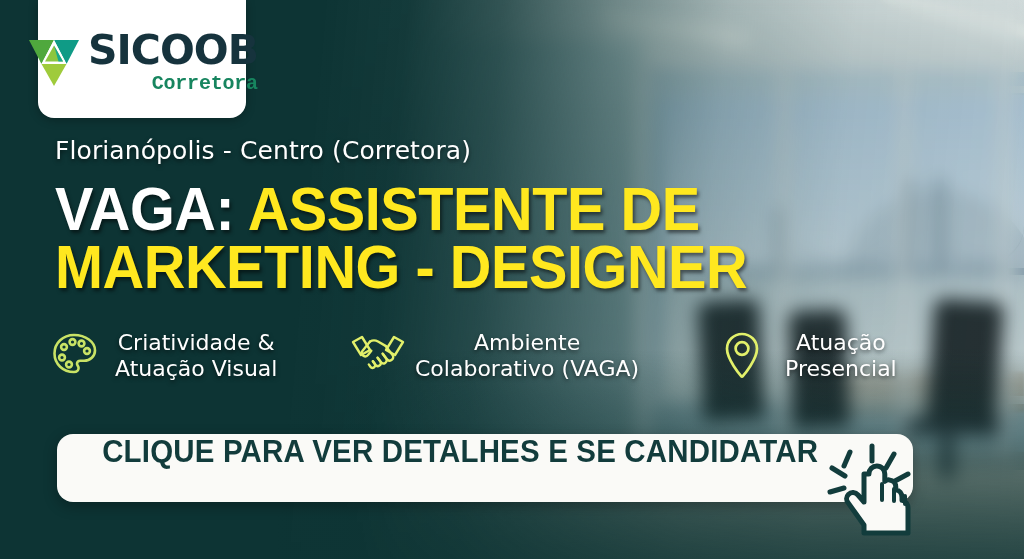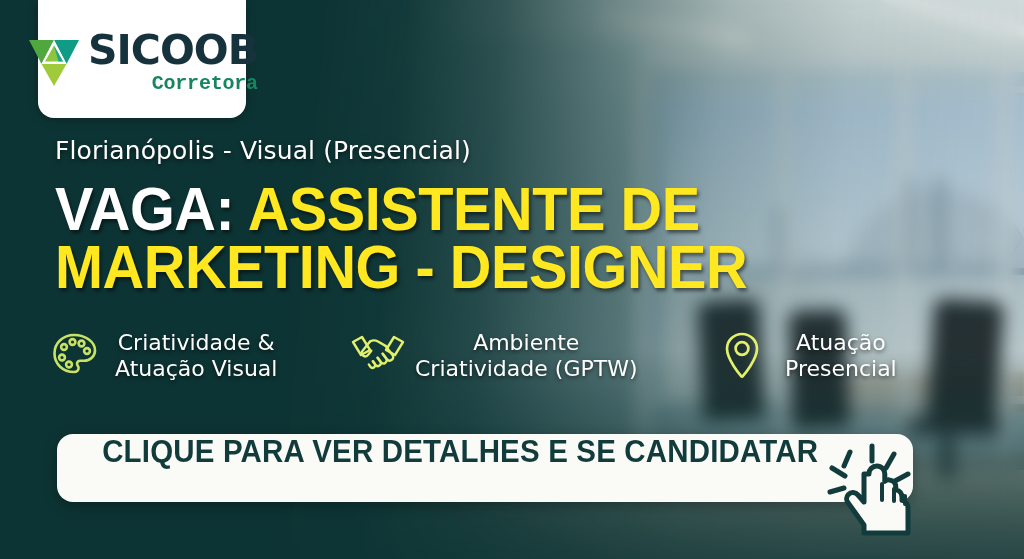--- a/index.html
+++ b/index.html
@@ -295,21 +295,21 @@
           <path d="M28 9.5 L37 25.5 L32.5 25.5 Z" fill="#18a88f"></path>
         </svg>
       </span>
       <span class="logo-text">
         <span class="logo-word">SICOOB</span>
         <span class="logo-sub">Corretora</span>
       </span>
     </div>
   </div>
 
-  <div class="location">Florianópolis - Visual (Presencial)</div>
+  <div class="location">Florianópolis - Centro (Corretora)</div>
 
   <div class="headline">
     <span class="w">VAGA:</span>
     <span class="y">ASSISTENTE DE</span><br>
     <span class="y">MARKETING - DESIGNER</span>
   </div>
 
   <div class="features">
 
     <div class="feature f1">
@@ -338,21 +338,21 @@
           <path d="M20 11.5c2.5-1.4 5.5-1.4 8 0l8 4.6"></path>
           <path d="M36 16.5 l6.5 8.5c1.3 1.7.8 3.9-1 5-1.6 1-3.7.6-4.8-1l-4-5.2"></path>
           <path d="M32.7 23.8 l3.4 4.6c1.1 1.5.7 3.5-.9 4.5-1.5.9-3.4.5-4.4-.9l-3.2-4.3"></path>
           <path d="M27.6 27.7 l2.7 3.7c1 1.4.6 3.2-.8 4.1-1.4.9-3.2.5-4.1-.8l-2.5-3.4"></path>
           <path d="M22.9 31.3 l1.8 2.5c.9 1.2.5 2.8-.7 3.6-1.2.7-2.8.4-3.6-.7l-1.6-2.3"></path>
           <path d="M20 11.5 l-7.6 9.4c-1.2 1.6-.8 3.8.9 4.9 1.6 1 3.7.6 4.8-.9l3.2-4.2"></path>
         </svg>
       </span>
       <span class="feat-label">
         <span>Ambiente</span><br>
-        <span>Criatividade (GPTW)</span>
+        <span>Colaborativo (VAGA)</span>
       </span>
     </div>
 
     <div class="feature f3">
       <span class="feat-icon">
         <svg viewBox="0 0 44 52" width="44" height="52" fill="none" stroke="#e2f06a" stroke-width="2.7" stroke-linecap="round" stroke-linejoin="round">
           <path d="M22 4c-8.3 0-15 6.6-15 14.8 0 10.6 13 26 14.2 27.4.4.5 1.2.5 1.6 0C24 44.8 37 29.4 37 18.8 37 10.6 30.3 4 22 4Z"></path>
           <circle cx="22" cy="18.5" r="6.4"></circle>
         </svg>
       </span>

